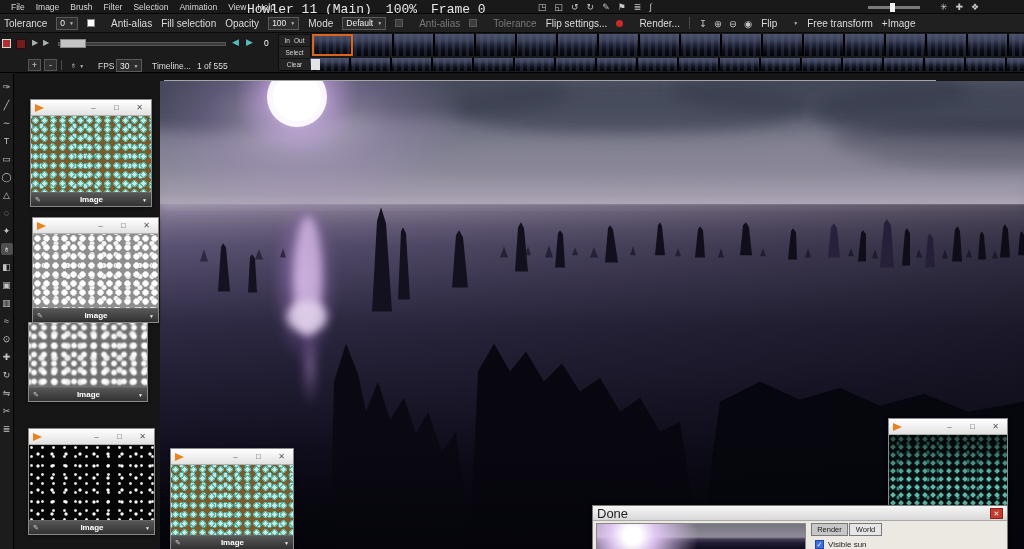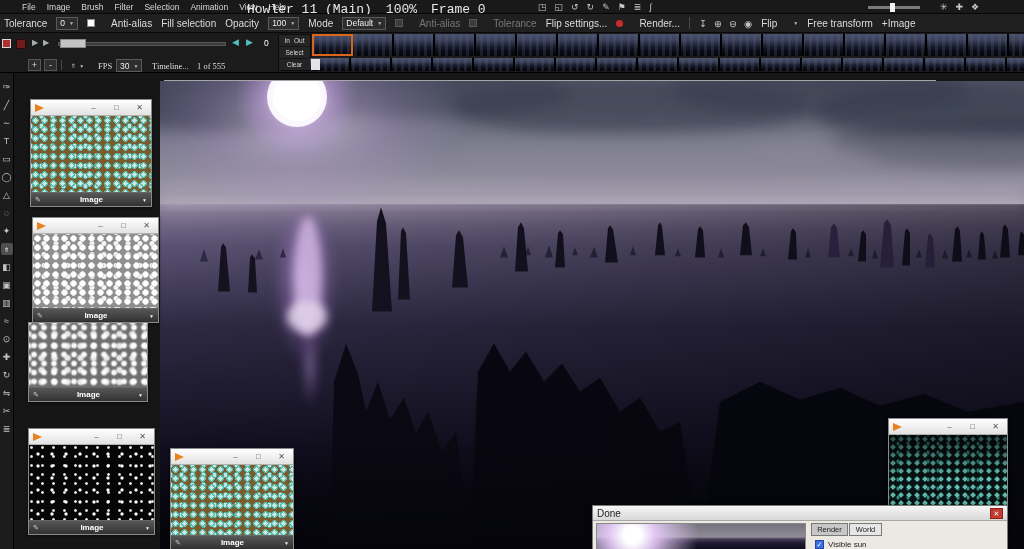--- a/index.html
+++ b/index.html
@@ -4,21 +4,21 @@
 <style>
   * { margin:0; padding:0; box-sizing:border-box; }
   body { background:#000; font-family:"Liberation Sans", sans-serif; }
   #screen { position:relative; width:1024px; height:549px; background:#141414; overflow:hidden;
             font-family:"Liberation Sans", sans-serif; }
   .ab { position:absolute; }
 
   
   .menubar { position:absolute; left:0; top:0; width:100%; height:14px; background:#191919;
              border-bottom:1px solid #060606; display:flex; align-items:center; }
-  .menus { display:flex; gap:11px; padding-left:22px; }
+  .menus { display:flex; gap:11px; padding-left:11px; }
   .menu { font-size:8.5px; color:#d8d8d8; white-space:nowrap; cursor:default; }
   .titlegrp { position:absolute; left:247px; top:2px; display:flex; gap:14px; }
   .titlegrp span { font-size:13px; color:#e8e8e8; white-space:nowrap;font-family:Liberation Mono, monospace; }
   .mb-icons { position:absolute; top:1px; display:flex; gap:8px; }
   .mb-icons span { font-size:9px; color:#c9c9c9; line-height:12px; }
   .hslider { position:relative; width:52px; height:3px; background:#7a7a7a; margin-top:5px; }
   .hslider .thumb { position:absolute; left:22px; top:-3px; width:5px; height:9px; background:#f2f2f2; }
 
   
   .toolbar2 { position:absolute; left:0; top:14px; width:100%; height:19px; background:#202020;
@@ -54,21 +54,21 @@
     background-image:
       repeating-linear-gradient(to right, rgba(0,0,0,0) 0 39px, #000 39px 41px),
       repeating-linear-gradient(to right, rgba(95,105,140,.22) 0 3px, rgba(0,0,0,0) 3px 7px),
       linear-gradient(to bottom, #49506a 0%, #3a4058 28%, #1a1e2e 55%, #0a0b14 78%, #04050a 100%); }
   .strip1 { position:absolute; left:312px; top:1px; right:0; height:22px; }
   .selframe { position:absolute; left:312px; top:1px; width:41px; height:22px; border:2px solid #d9661c; }
   .strip2 { position:absolute; left:310px; top:25px; right:0; height:13px; }
   .whitecell { position:absolute; left:311px; top:26px; width:9px; height:11px; background:#e4e4e4; }
   .tl .sbtn { position:absolute; top:26px; width:13px; height:12px; background:#2e2e2e; border:1px solid #555;
               color:#ddd; font-size:9px; line-height:10px; text-align:center; }
-  .tl .r4lbl { position:absolute; top:28px; font-size:8.5px; color:#dcdcdc; white-space:nowrap;font-family:Liberation Serif, serif; }
+  .tl .r4lbl { position:absolute; top:28px; font-size:8.5px; color:#dcdcdc; white-space:nowrap; }
   .tl .r4combo { position:absolute; top:26px; }
   .tl .dropper { position:absolute; left:70px; top:27px; font-size:9px; color:#c8c8c8; }
   .tl .dropper i { font-style:normal; font-size:5px; color:#bbb; }
 
   
   .tools { position:absolute; left:0; top:73px; width:14px; bottom:0; background:#1c1c1c; border-right:1px solid #000;
            display:flex; flex-direction:column; align-items:center; padding-top:8px; gap:6px; }
   .tools span { font-size:9px; color:#c4c4c4; width:12px; height:12px; line-height:12px; text-align:center; }
   .tools > span:nth-of-type(10) { background:#4e4e4e; border-radius:2px; color:#fff; }
 
@@ -117,21 +117,21 @@
       linear-gradient(to bottom, rgba(0,0,0,.6), rgba(0,0,0,0) 65%),
       radial-gradient(circle, rgba(120,220,205,.8) 0 1.6px, rgba(40,110,100,.8) 1.6px 2.6px, rgba(0,0,0,0) 2.7px),
       radial-gradient(circle, rgba(90,190,175,.7) 0 1.4px, rgba(30,90,85,.7) 1.4px 2.4px, rgba(0,0,0,0) 2.5px);
     background-size:auto, 8px 8px, 10px 9px; background-position:0 0, 0 0, 4px 4px; }
 
   
   .done { position:absolute; left:592px; top:505px; width:416px; border:1px solid #7a7a7a;
           box-shadow:0 1px 4px rgba(0,0,0,.6); background:#ece9e2; }
   .done .tb { height:15px; background:linear-gradient(#f6f6f6,#d8d8d8); border-bottom:1px solid #a8a8a8;
               display:flex; align-items:center; padding:0 4px; }
-  .done .ttl { font-size:10px; color:#222; flex:1; }
+  .done .ttl { font-size:13px; color:#222; flex:1; }
   .done .close { width:13px; height:11px; background:#c23b2e; border:1px solid #8e2318; color:#fff;
                  font-size:7px; line-height:10px; text-align:center; }
   .done .body { position:relative; height:34px; }
   .preview { position:absolute; left:3px; top:2px; width:210px; height:29px; border:1px solid #888;
     background:
       radial-gradient(circle at 17% 42%, #ffffff 0 5%, rgba(232,205,250,.92) 13%, rgba(190,150,225,0) 38%),
       linear-gradient(to bottom, #74747f 0%, #908b97 48%, #453d55 56%, #1d1930 72%, #0a0913 100%); }
   .tab { position:absolute; top:2px; height:13px; font-size:7.5px; color:#222; text-align:center;
          line-height:12px; border:1px solid #7a7a7a; }
   .tab.render { left:218px; width:37px; background:#c7c7c7; }

